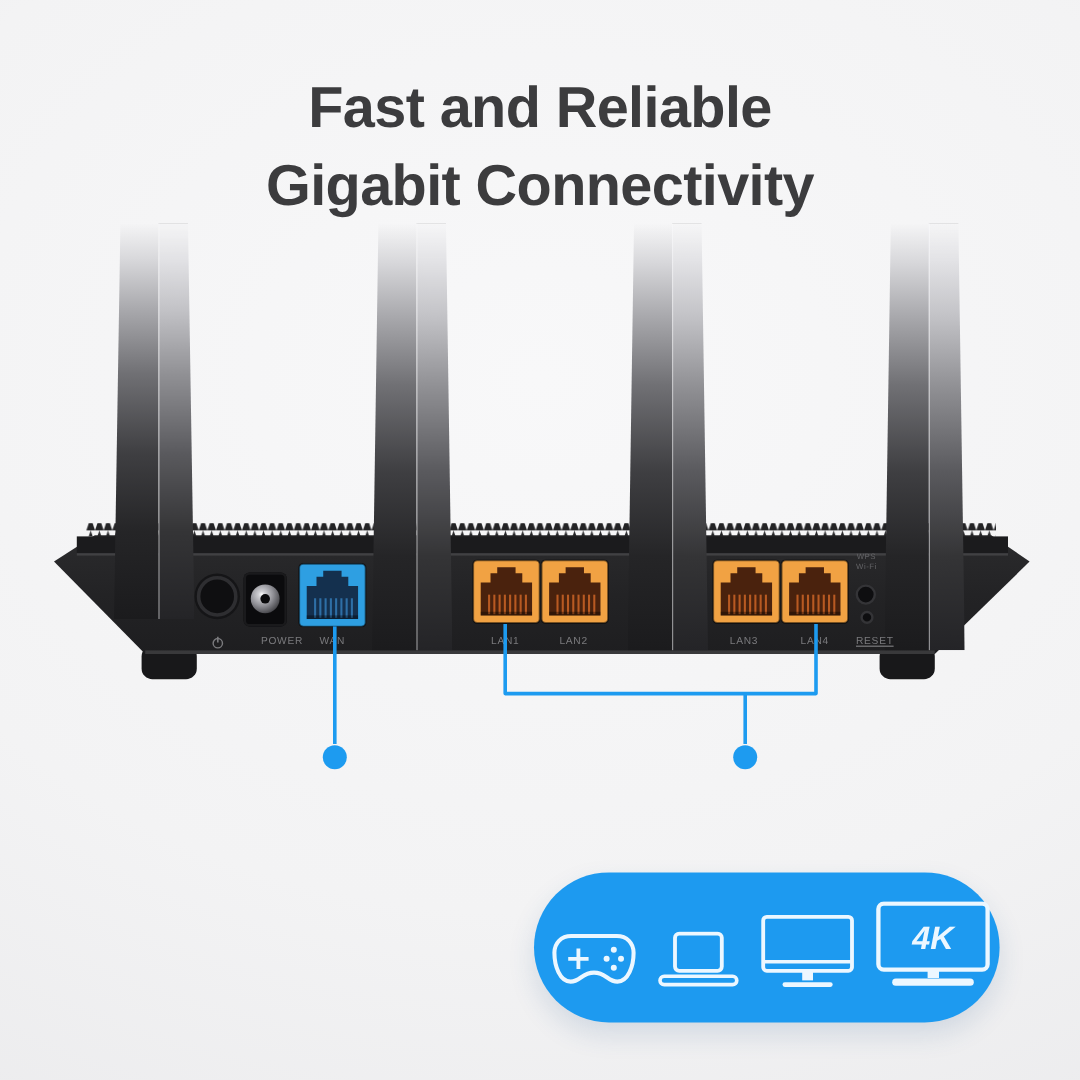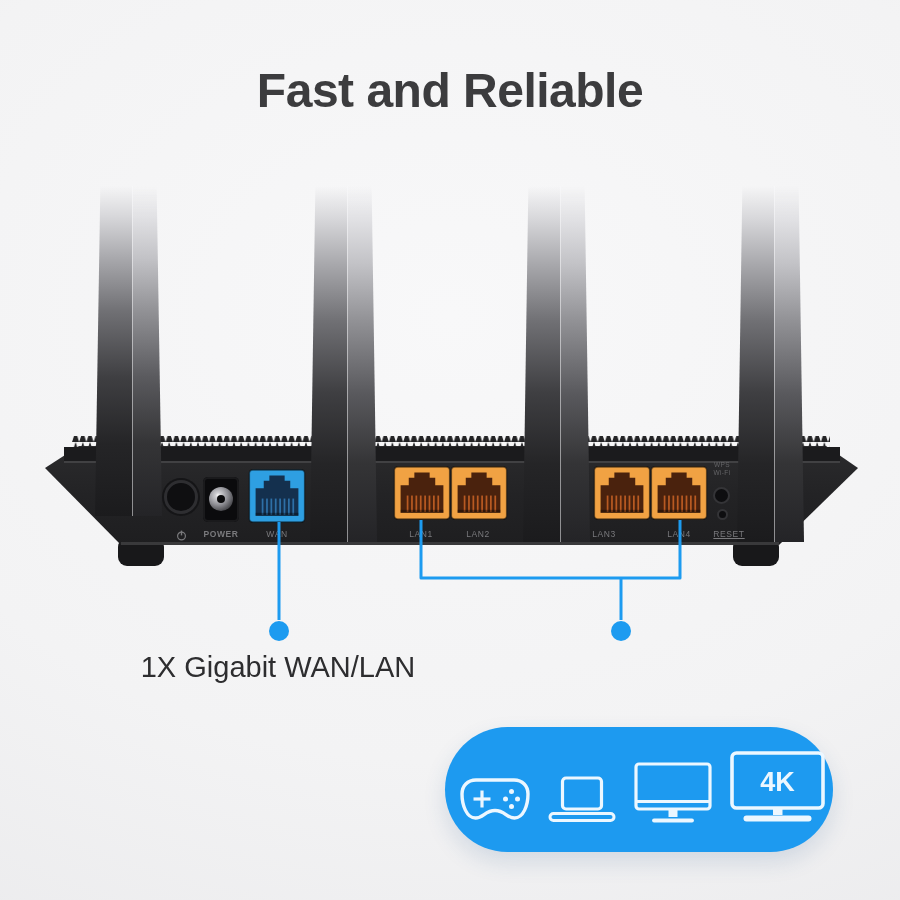--- a/index.html
+++ b/index.html
@@ -46,30 +46,31 @@
   .port-label{ top:529px; transform:translateX(-50%);
     font-size:8.5px; color:#7a7a7d; letter-spacing:.6px; white-space:nowrap;}
 
   
   .callout-label{ top:651px; transform:translateX(-50%); white-space:nowrap;
     font-size:29px; color:#2d2d2f;}
 
   
   .pill{ left:445px; top:727px; width:388px; height:125px; border-radius:63px;
     background:#1d9af0; box-shadow:0 10px 22px rgba(40,90,140,.15);
-    display:flex; align-items:flex-end; padding:0 0 29px 15px; gap:18px; box-sizing:border-box;}
+    display:flex; align-items:flex-end; padding:0 0 29px 15px; gap:18px; box-sizing:border-box;font-style:italic;}
   .pill svg{display:block;}
 </style>
 </head>
 <body>
 
 <div id="stage">
 
   <div class="abs title">
     <div>Fast and Reliable</div>
+    <div>Gigabit Connectivity</div>
   </div>
 
   <svg class="abs" style="left:0;top:420px;" width="900" height="160" viewBox="0 0 900 160">
     <defs>
       <pattern id="teeth" width="7.2" height="11" patternUnits="userSpaceOnUse">
         <path d="M0 11 L3.6 0 L7.2 11 Z" fill="#232325"></path>
       </pattern>
       <linearGradient id="faceGrad" x1="0" y1="0" x2="0" y2="1">
         <stop offset="0" stop-color="#2b2b2d"></stop>
         <stop offset="0.5" stop-color="#232325"></stop>
@@ -145,39 +146,38 @@
     <div>WPS</div>
     <div>Wi-Fi</div>
   </div>
   <div class="abs wps-btn"></div>
   <div class="abs reset-btn"></div>
 
   <svg class="abs" style="left:176px;top:530px;" width="11" height="11" viewBox="0 0 11 11">
     <circle cx="5.5" cy="6" r="3.9" fill="none" stroke="#7a7a7d" stroke-width="1.2"></circle>
     <line x1="5.5" y1="0.6" x2="5.5" y2="5.4" stroke="#7a7a7d" stroke-width="1.4"></line>
   </svg>
-  <span class="abs port-label" style="left:221px;font-weight:bold;">POWER</span>
+  <span class="abs port-label" style="left:235px;">POWER</span>
   <span class="abs port-label" style="left:277px;">WAN</span>
   <span class="abs port-label" style="left:421px;">LAN1</span>
   <span class="abs port-label" style="left:478px;">LAN2</span>
-  <span class="abs port-label" style="left:604px;">LAN3</span>
+  <span class="abs port-label" style="left:620px;">LAN3</span>
   <span class="abs port-label" style="left:679px;text-align:right;">LAN4</span>
   <span class="abs port-label" style="left:729px;text-decoration:underline;">RESET</span>
 
   <svg class="abs" style="left:0;top:500px;" width="900" height="200" viewBox="0 0 900 200">
     <g stroke="#1d9bf0" stroke-width="3" fill="none" stroke-linejoin="round">
       <path d="M279 22 V120"></path>
       <path d="M421 20 V78 H680 V20"></path>
       <path d="M621 78 V120"></path>
     </g>
     <circle cx="279" cy="131" r="10" fill="#1d9bf0"></circle>
     <circle cx="621" cy="131" r="10" fill="#1d9bf0"></circle>
   </svg>
 
-  <div class="abs callout-label" style="left:278px;">1X Gigabit WAN/LAN</div>
 
   <div class="abs pill">
     <svg width="70" height="48" viewBox="0 0 70 48">
       <path d="M16 5 H54 C62.5 5 68 11 68 19 C68 30 63.5 43 54.5 43 C46.5 43 45 35.5 35 35.5 C25 35.5 23.5 43 15.5 43 C6.5 43 2 30 2 19 C2 11 7.5 5 16 5 Z" fill="none" stroke="#ecf7ff" stroke-width="3.4"></path>
       <line x1="13.5" y1="24" x2="30.5" y2="24" stroke="#ecf7ff" stroke-width="3.2"></line>
       <line x1="22" y1="15.5" x2="22" y2="32.5" stroke="#ecf7ff" stroke-width="3.2"></line>
       <g fill="#ecf7ff">
         <circle cx="51.5" cy="16.5" r="2.5"></circle>
           <circle cx="45.5" cy="24" r="2.5"></circle>
         <circle cx="57.5" cy="24" r="2.5"></circle>

